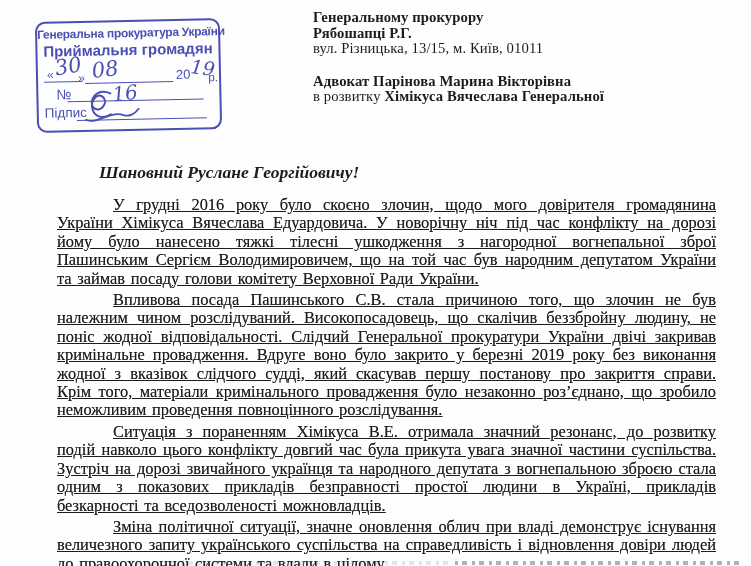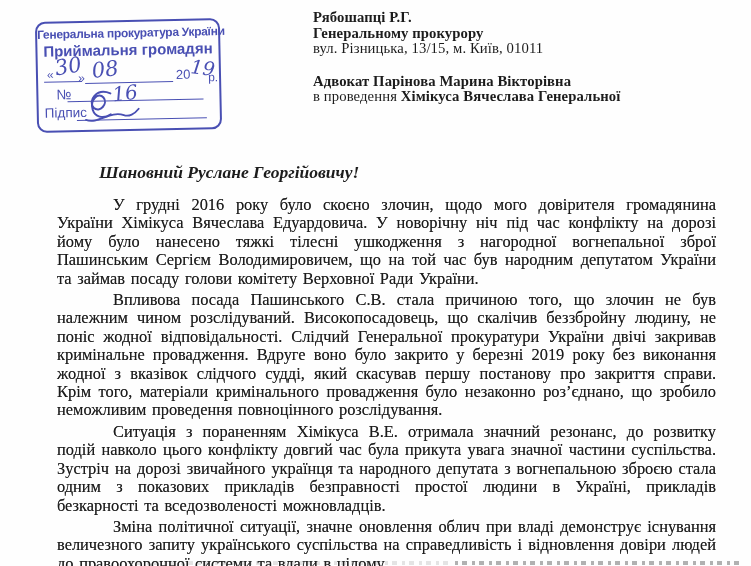--- a/index.html
+++ b/index.html
@@ -96,20 +96,21 @@
     margin: 0 0 13px 0;
   }
   .letter p {
     margin: 0 0 3px 0;
     font-size: 16.4px;
     line-height: 18.4px;
     text-align: justify;
     text-indent: 56px;
     word-spacing: 1.5px;
     text-shadow: 0 0 0.35px rgba(0,0,0,0.55);
+    text-decoration: underline;
   }
 
   
   .cutoff {
     position: absolute;
     bottom: 1px;
     height: 4px;
     background: repeating-linear-gradient(90deg,
       #555 0px, #555 3px, transparent 3px, transparent 7px,
       #555 7px, #555 12px, transparent 12px, transparent 17px);
@@ -147,26 +148,26 @@
 
     <span class="s-signature">
       <svg width="62" height="40" viewBox="0 0 62 40" fill="none">
         <path d="M30,7 C16,1 7,14 13,21 C19,27 28,17 23,11 C18,5 9,13 12,23 C14,30 22,33 30,28" stroke="currentColor" stroke-width="2" stroke-linecap="round" fill="none"></path>
         <path d="M5,33 C17,38 29,24 43,29 C48,31 54,28 58,23" stroke="currentColor" stroke-width="1.8" stroke-linecap="round" fill="none"></path>
       </svg>
     </span>
   </div>
 
   <div class="recipient">
+    <div class="b">Генеральному прокурору</div>
     <div class="b">Рябошапці Р.Г.</div>
-    <div class="b">Генеральному прокурору</div>
     <div>вул. Різницька, 13/15, м. Київ, 01011</div>
     <div class="spacer"></div>
     <div class="b">Адвокат Парінова Марина Вікторівна</div>
-    <div><span>в проведення </span><span class="b">Хімікуса Вячеслава Генеральної</span></div>
+    <div><span>в розвитку </span><span class="b">Хімікуса Вячеслава Генеральної</span></div>
   </div>
 
   <div class="letter">
     <div class="salutation">Шановний Руслане Георгійовичу!</div>
     <p>У грудні 2016 року було скоєно злочин, щодо мого довірителя громадянина України Хімікуса Вячеслава Едуардовича. У новорічну ніч під час конфлікту на дорозі йому було нанесено тяжкі тілесні ушкодження з нагородної вогнепальної зброї Пашинським Сергієм Володимировичем, що на той час був народним депутатом України та займав посаду голови комітету Верховної Ради України.</p>
     <p>Впливова посада Пашинського С.В. стала причиною того, що злочин не був належним чином розслідуваний. Високопосадовець, що скалічив беззбройну людину, не поніс жодної відповідальності. Слідчий Генеральної прокуратури України двічі закривав кримінальне провадження. Вдруге воно було закрито у березні 2019 року без виконання жодної з вказівок слідчого судді, який скасував першу постанову про закриття справи. Крім того, матеріали кримінального провадження було незаконно роз’єднано, що зробило неможливим проведення повноцінного розслідування.</p>
     <p>Ситуація з пораненням Хімікуса В.Е. отримала значний резонанс, до розвитку подій навколо цього конфлікту довгий час була прикута увага значної частини суспільства. Зустріч на дорозі звичайного українця та народного депутата з вогнепальною зброєю стала одним з показових прикладів безправності простої людини в Україні, прикладів безкарності та вседозволеності можновладців.</p>
     <p>Зміна політичної ситуації, значне оновлення облич при владі демонструє існування величезного запиту українського суспільства на справедливість і відновлення довіри людей до правоохоронної системи та влади в цілому.</p>
   </div>
 

